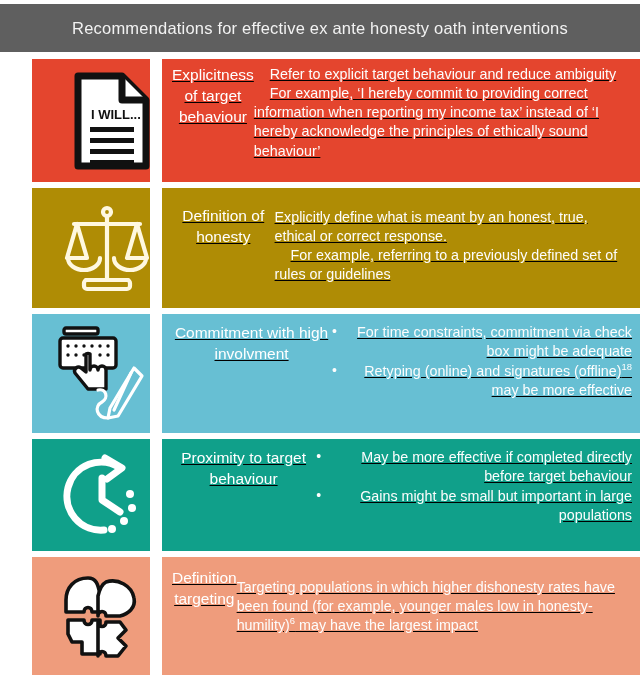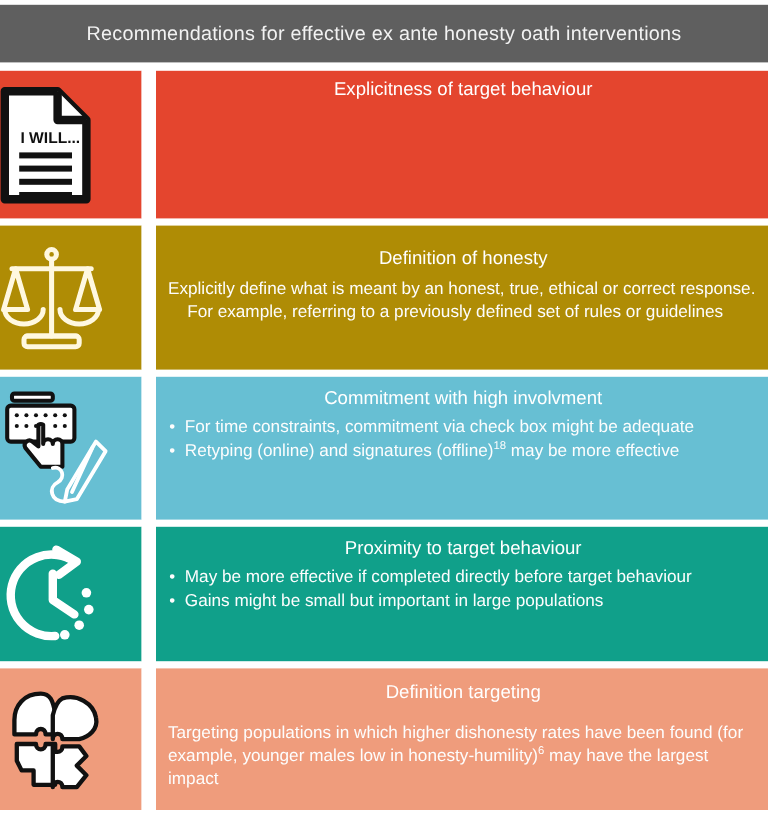--- a/index.html
+++ b/index.html
@@ -54,35 +54,36 @@
     position: relative;
     display: flex;
     align-items: stretch;
     margin-bottom: 6px;
   }
   .icon-panel {
     width: 118px;
     min-width: 118px;
     display: flex;
     align-items: center;
-    justify-content: flex-start;
+    justify-content: flex-end;
     box-sizing: border-box;
+    margin-left: 32px;
   }
   .icon-panel svg { display: block; }
   .gap-col {
     width: 12px;
     min-width: 12px;
     background: #ffffff;
   }
   .text-panel {
     flex: 1 1 auto;
     box-sizing: border-box;
     padding: 7px 8px 9px 10px;
     display: flex;
-    flex-direction: column;
+    text-decoration: underline;
   }
   .card-title {
     color: #ffffff;
     font-size: 15.5px;
     text-align: center;
     font-weight: 400;
     line-height: 1.35;
     margin-bottom: 3px;
   }
   .card-body {
@@ -99,20 +100,21 @@
 
   ul.bullets {
     margin: 0;
     padding: 0;
     list-style: none;
   }
   ul.bullets li {
     position: relative;
     padding-left: 14px;
     margin: 0 0 1px 0;
+    text-align: right;
   }
   ul.bullets li::before {
     content: "\2022";
     position: absolute;
     left: 1px;
     top: -1px;
     font-size: 14px;
     line-height: 1.34;
   }
   sup { font-size: 0.66em; vertical-align: super; line-height: 0; }
@@ -153,20 +155,24 @@
             <rect x="16" y="55" width="44" height="5" fill="#111111"></rect>
             <rect x="16" y="66" width="44" height="5" fill="#111111"></rect>
             <rect x="16" y="77" width="44" height="5" fill="#111111"></rect>
             <rect x="16" y="88" width="44" height="5" fill="#111111"></rect>
           </svg>
         </span>
       </div>
       <div class="gap-col"></div>
       <div class="text-panel" style="background:#e4452e">
         <div class="card-title">Explicitness of target behaviour</div>
+        <div class="card-body">
+          <p class="para center-ish">Refer to explicit target behaviour and reduce ambiguity</p>
+          <p class="para indent">For example, ‘I hereby commit to providing correct information when reporting my income tax’ instead of ‘I hereby acknowledge the principles of ethically sound behaviour’</p>
+        </div>
       </div>
     </div>
 
     <div class="row row-2">
       <div class="icon-panel" style="background:#af8c05">
         <span>
           <svg width="86" height="92" viewBox="0 0 86 92">
             <g fill="none" stroke="#fff8e0" stroke-width="4.2" stroke-linecap="round" stroke-linejoin="round">
               <circle cx="43" cy="10" r="4"></circle>
               <line x1="43" y1="14" x2="43" y2="78"></line>

